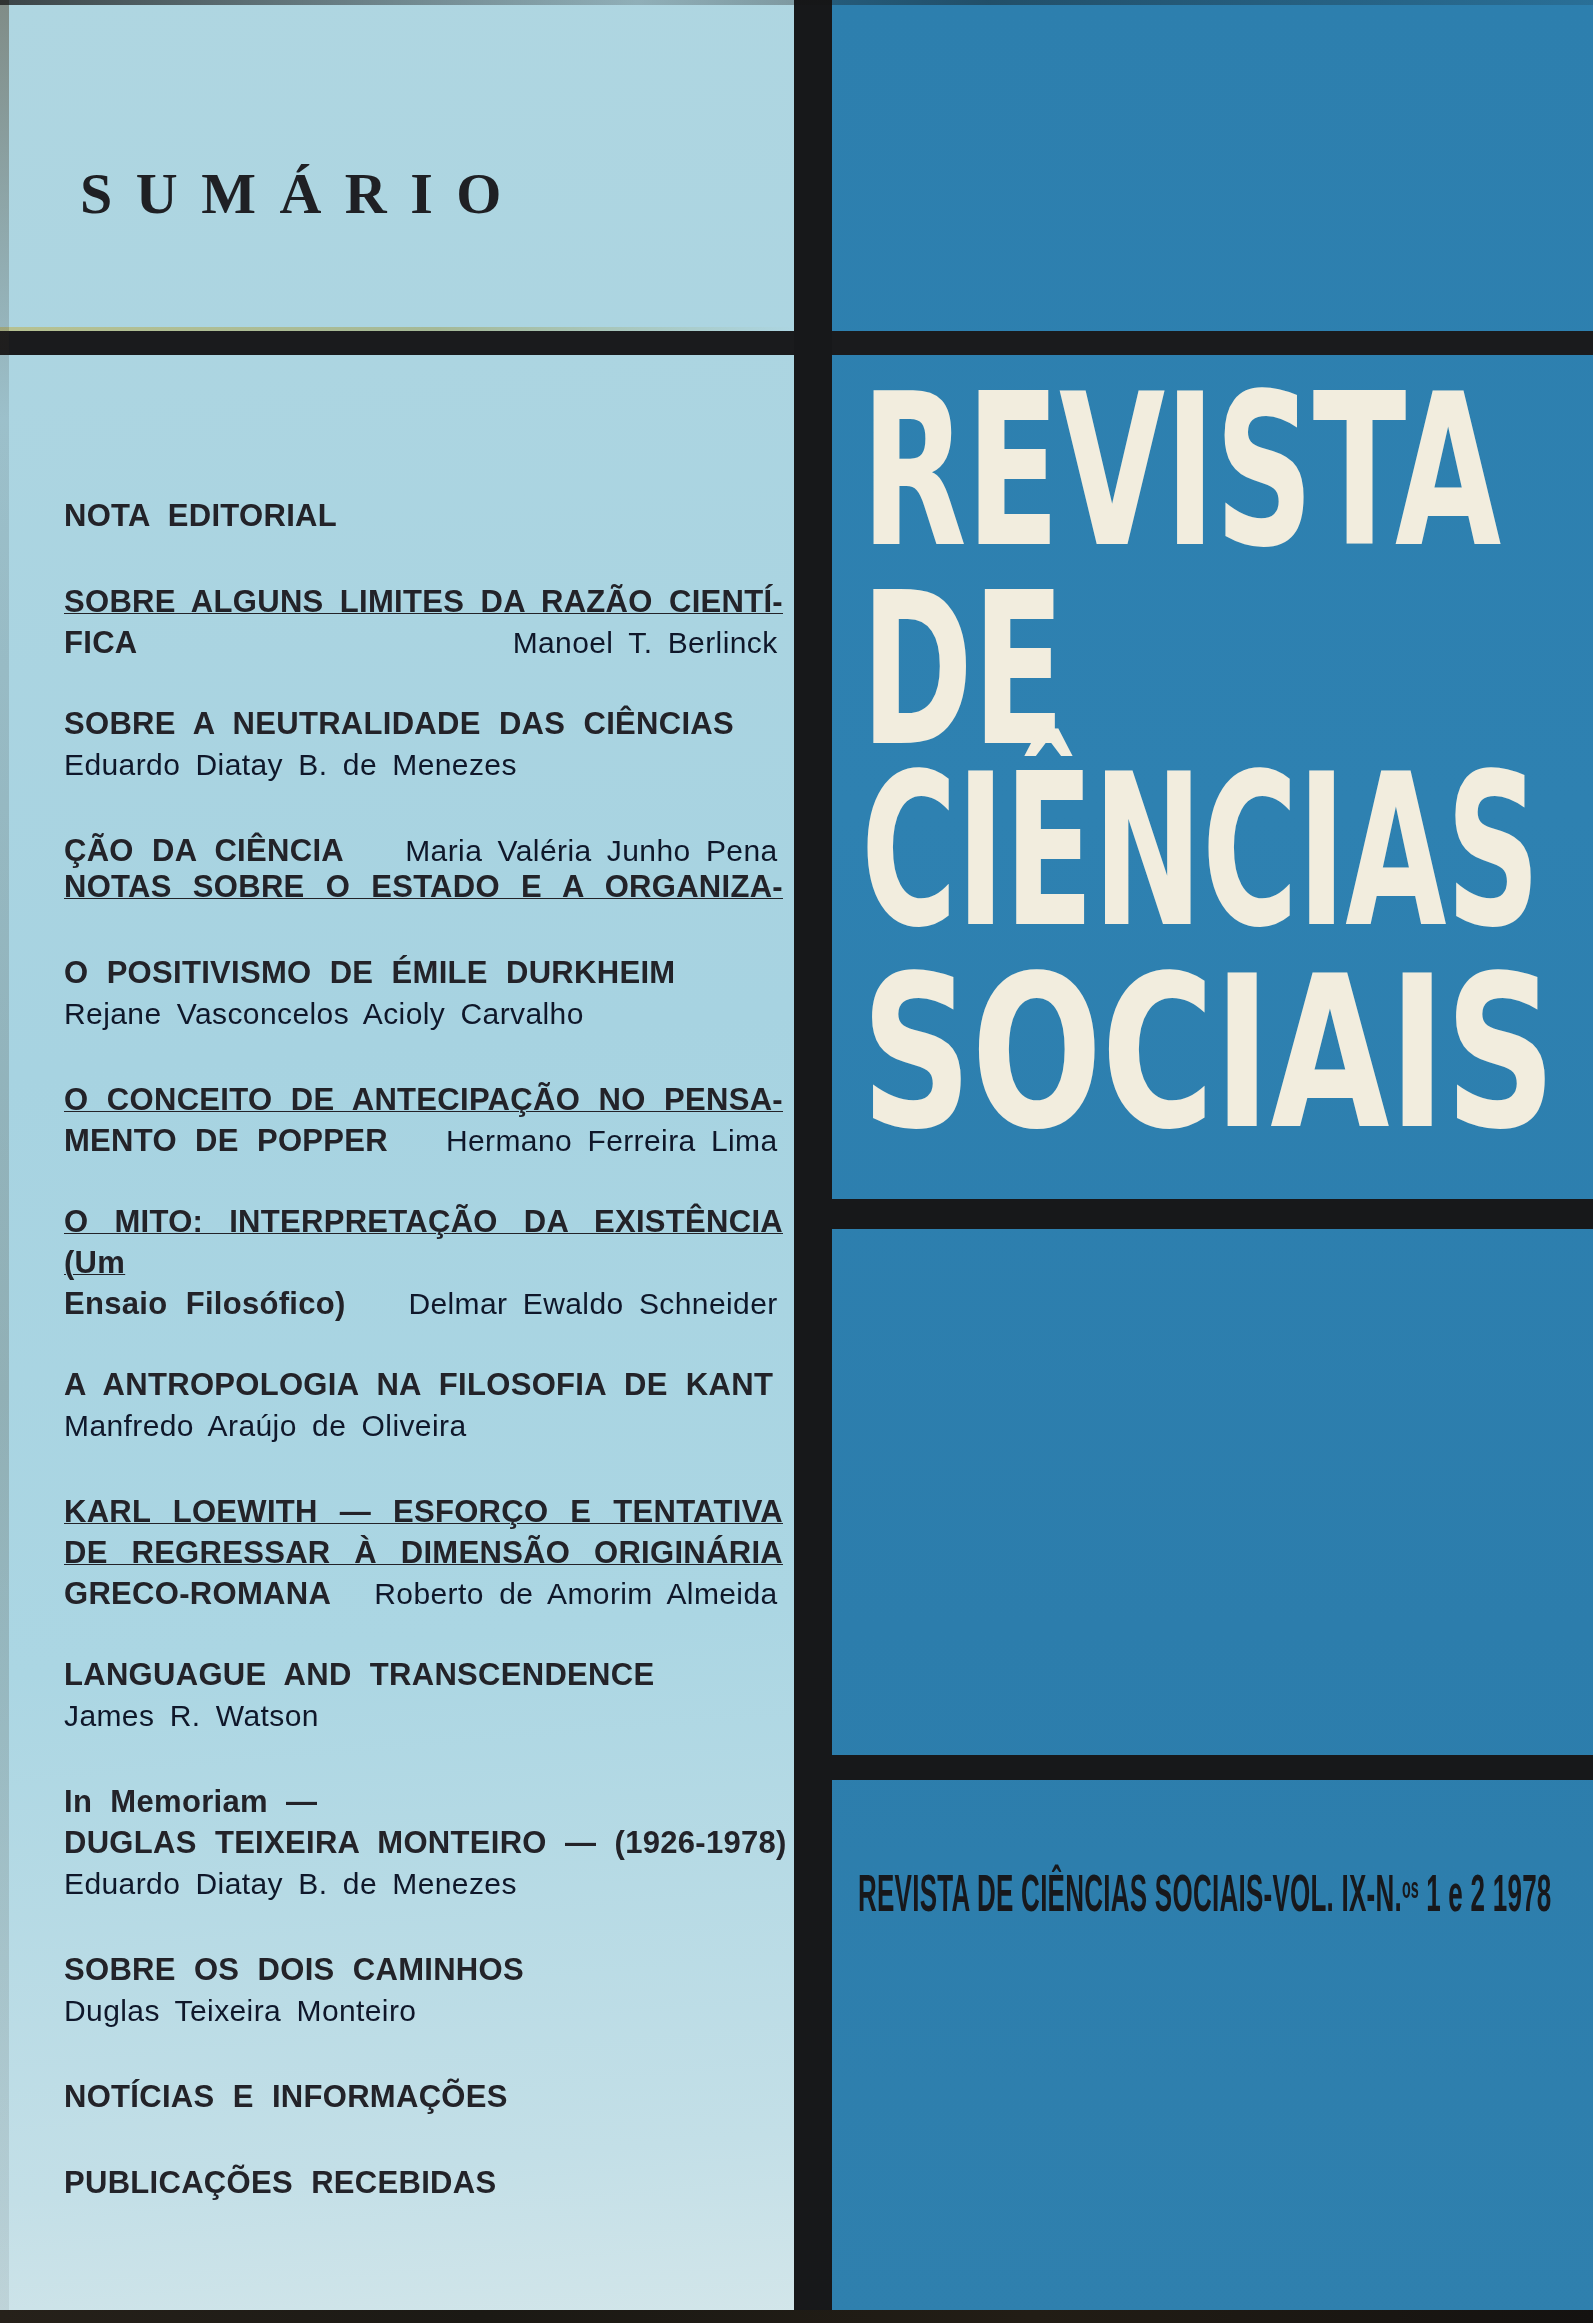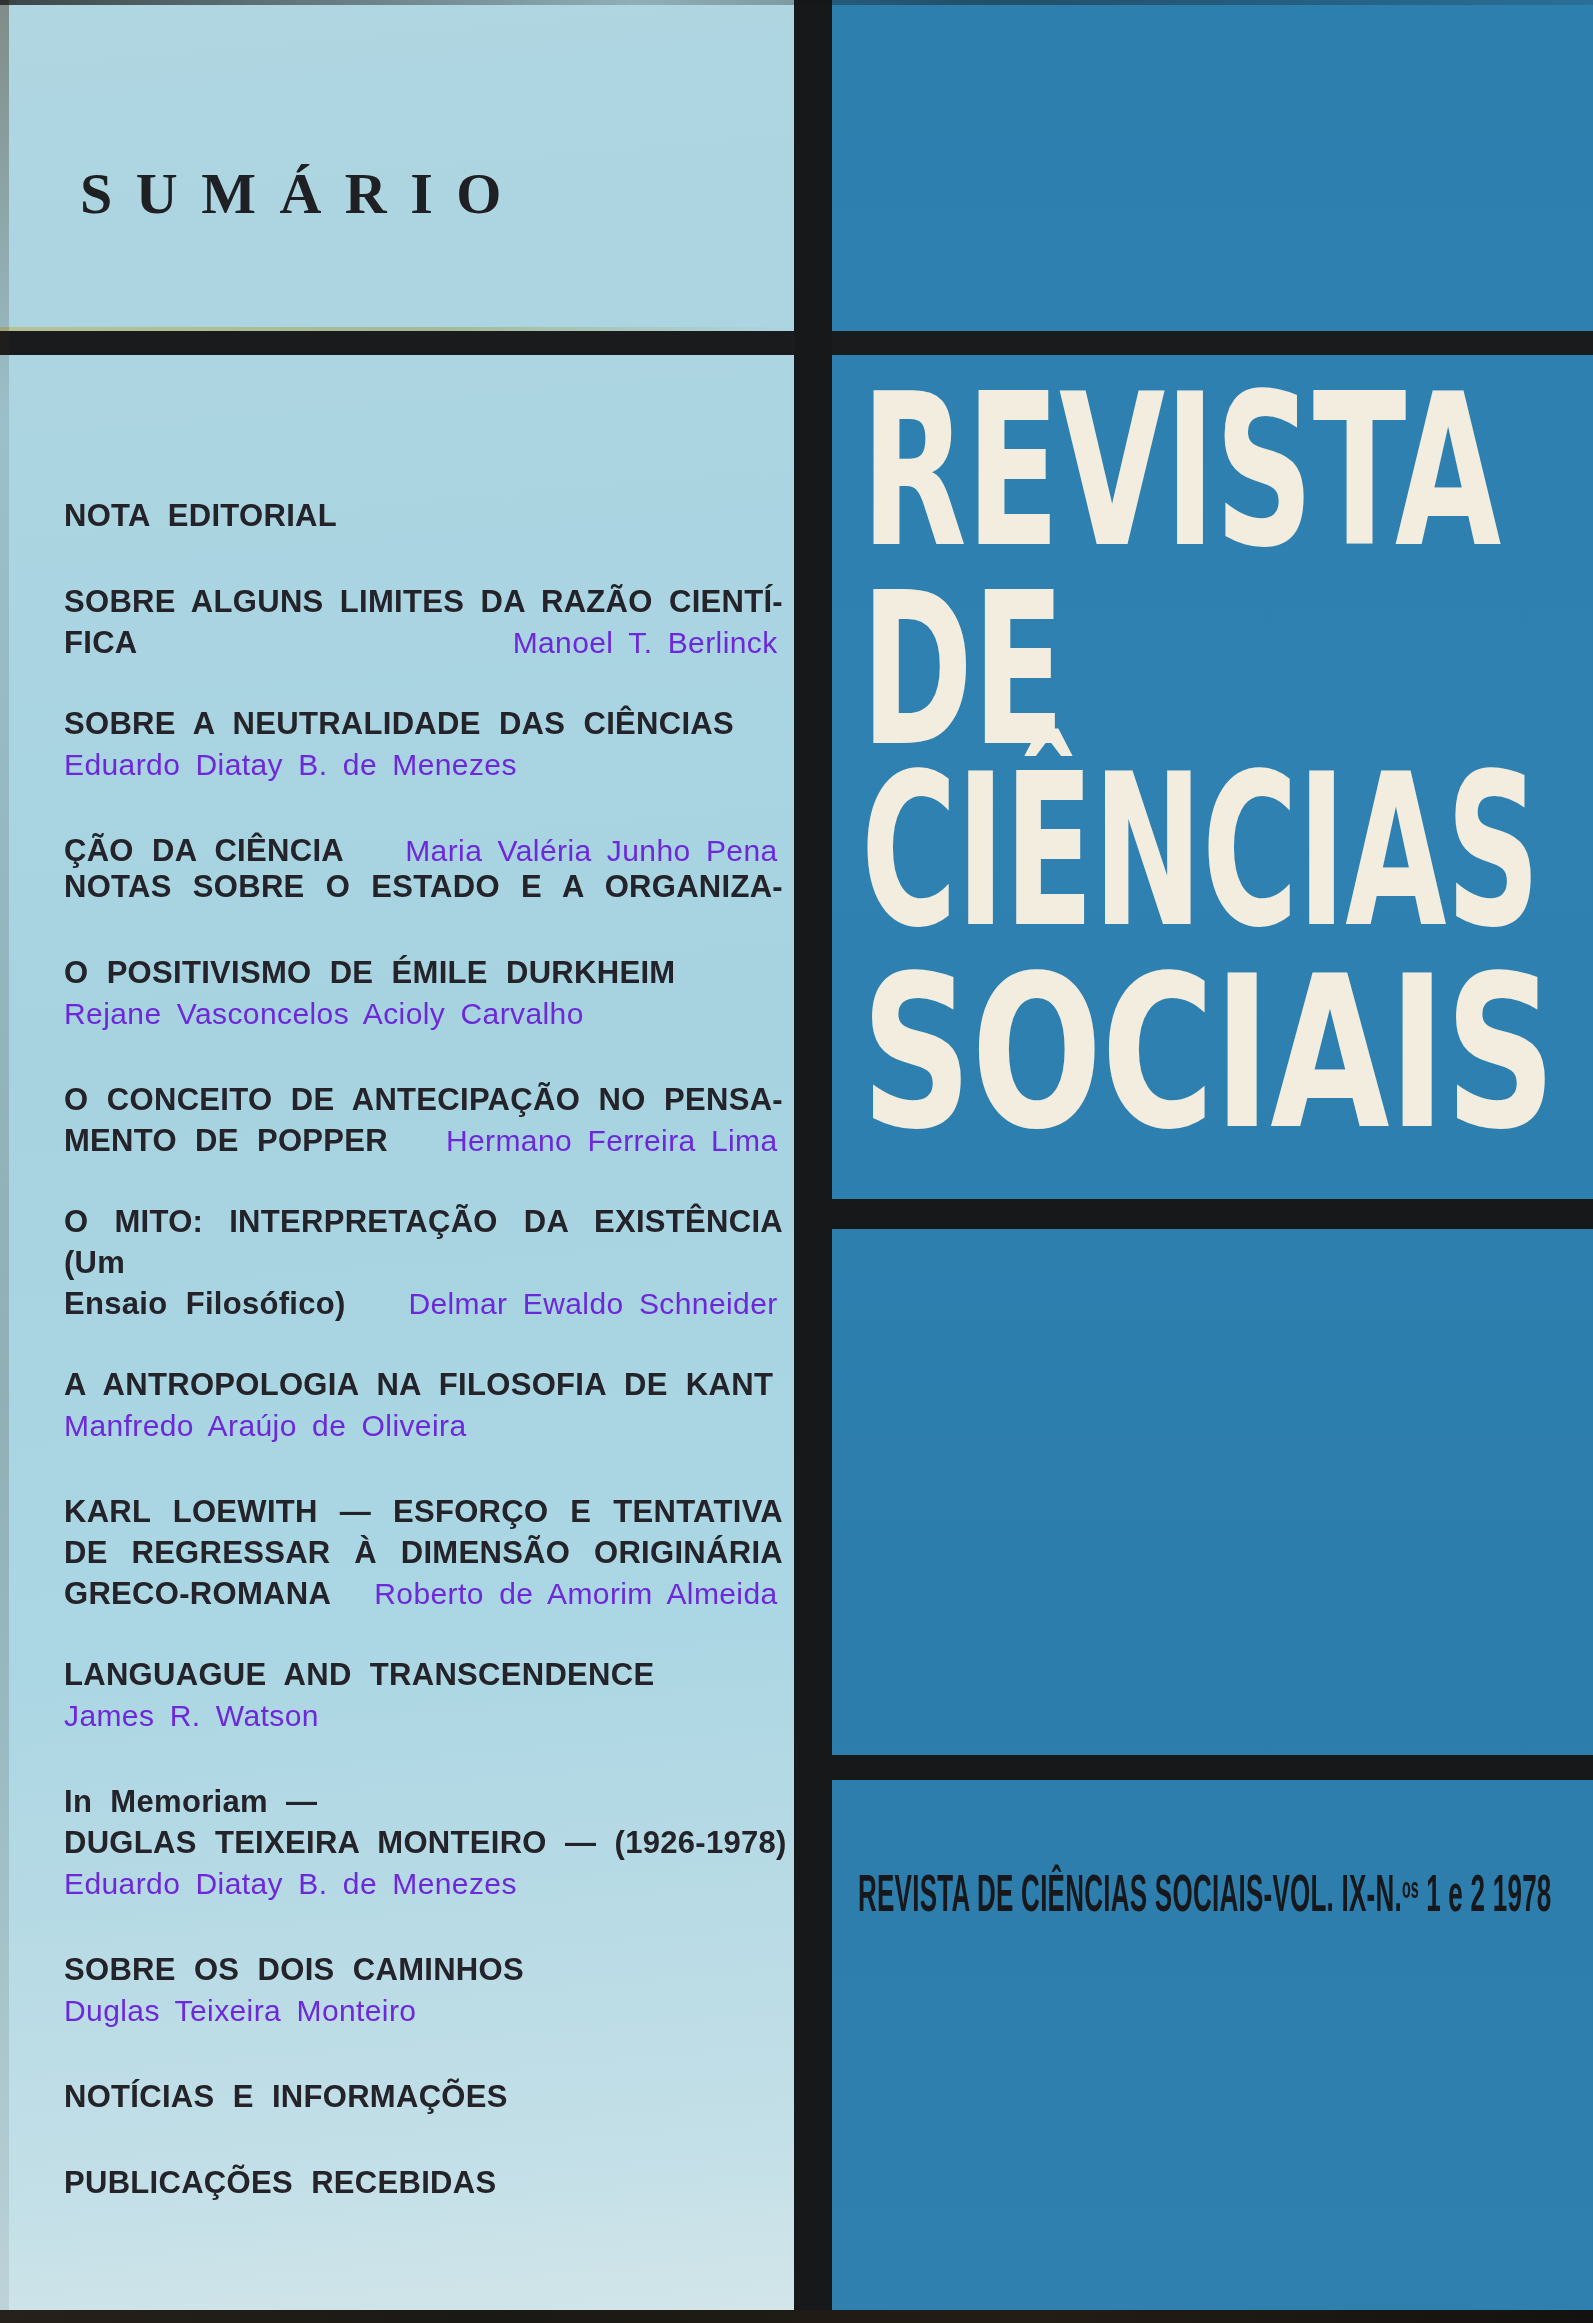--- a/index.html
+++ b/index.html
@@ -41,26 +41,26 @@
   .sumario{
     position:absolute;left:72px;top:152px;margin:8px;
     font-family:"Liberation Serif",serif;font-weight:bold;
     font-size:58px;letter-spacing:23.5px;color:#1f2024;
   }
   
   .toc{position:absolute;left:64px;top:498px;width:719px;color:#232329;}
   .entry{margin-bottom:45px;}
   .row{display:flex;justify-content:space-between;align-items:baseline;line-height:36px;}
   .row.block{display:block;}
-  .row.justify{display:block;text-align:justify;text-align-last:justify;}
+  .row.justify{display:block;text-align:justify;text-align-last:justify;text-decoration:underline;}
   .row.author-only{display:block;text-align:left;}
   .t{font-weight:bold;font-size:31px;word-spacing:.3em;letter-spacing:0.3px;}
   .row:not(.justify) .t{white-space:nowrap;}
   .row.justify .t{word-spacing:.12em;white-space:normal;}
-  .a{font-weight:400;font-size:30px;word-spacing:.22em;letter-spacing:0.4px;color:#6d28d9;padding-right:5.4px;white-space:nowrap;}
+  .a{font-weight:400;font-size:30px;word-spacing:.22em;letter-spacing:0.4px;color:#0f172a;padding-right:5.4px;white-space:nowrap;}
   
   .title-line{
     position:absolute;left:861px;margin:0;line-height:1;
     font-family:"DejaVu Sans",sans-serif;font-weight:bold;
     font-size:211px;color:#f2edde;letter-spacing:-0.005em;
     transform-origin:left top;white-space:nowrap;
   }
   .tl-0{top:366px;transform:scaleX(.65);}
   .tl-1{top:565px;transform:scaleX(.64);}
   .tl-2{top:746px;transform:scaleX(.62);}

